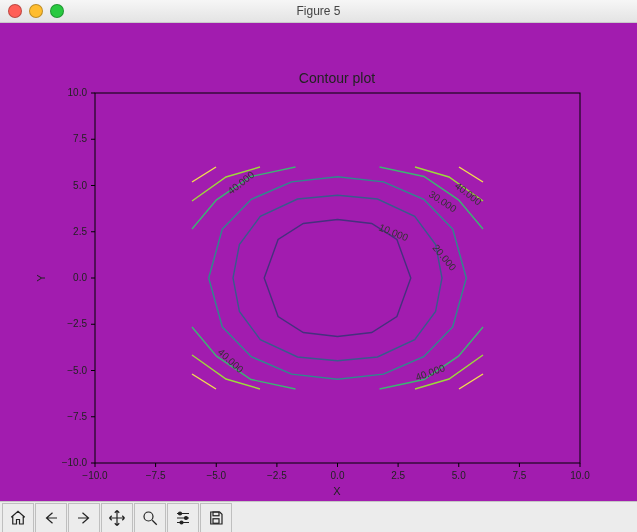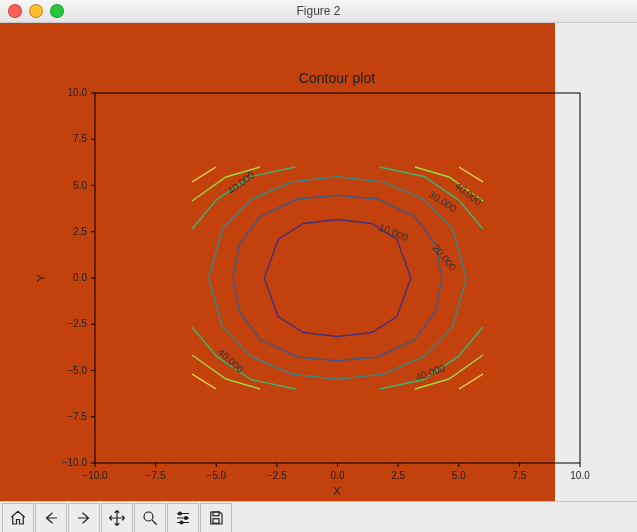--- a/index.html
+++ b/index.html
@@ -3,40 +3,40 @@
 <meta charset="utf-8">
 <style>
   html,body{margin:0;padding:0;width:637px;height:532px;font-family:"Helvetica Neue",Arial,sans-serif;background:#ececec;overflow:hidden}
   .titlebar{height:22px;background:linear-gradient(#f6f6f6,#e4e4e4);border-bottom:1px solid #c9c9c9;position:relative;display:flex;align-items:center}
   .tb-buttons{position:absolute;left:8px;top:4px;display:flex;gap:7px}
   .tb-btn{width:12px;height:12px;border-radius:50%;border:0.5px solid rgba(0,0,0,.25)}
   .tb-close{background:#ff5f57}
   .tb-min{background:#ffbd2e}
   .tb-zoom{background:#28c940}
   .tb-title{margin:0 auto;font-size:12px;color:#444}
-  .figure-area{background:#c2410c;width:555px;height:478px;position:relative}
+  .figure-area{background:#a21caf;width:637px;height:478px;position:relative}
   svg.plot{position:absolute;left:0;top:0}
   .axis-label{font-size:11px;fill:#222}
   .tick-label{font-size:10px;fill:#222}
   .chart-title{font-size:14px;fill:#222}
   .clabel{font-size:10px;fill:#333}
   .toolbar{height:32px;background:#ececec;display:flex;align-items:center;padding-left:2px;border-top:1px solid #c5c5c5}
   .tool-btn{width:30px;height:28px;background:#ececec;border:1px solid #bfbfbf;margin-right:1px;display:flex;align-items:center;justify-content:center;cursor:pointer}
   .tool-btn svg{stroke:#222;fill:none;stroke-width:1.6}
 </style>
 </head>
 <body>
 
 <div class="titlebar">
   <div class="tb-buttons">
     <div class="tb-btn tb-close"></div>
     <div class="tb-btn tb-min"></div>
     <div class="tb-btn tb-zoom"></div>
   </div>
-  <div class="tb-title">Figure 2</div>
+  <div class="tb-title">Figure 5</div>
 </div>
 
 <div class="figure-area">
   <svg class="plot" width="637" height="478">
 
     <g>
 
       <rect x="95" y="70" width="485" height="370" fill="none" stroke="#000" stroke-width="1"></rect>
 
       <text class="chart-title" x="337" y="60" text-anchor="middle">Contour plot</text>

